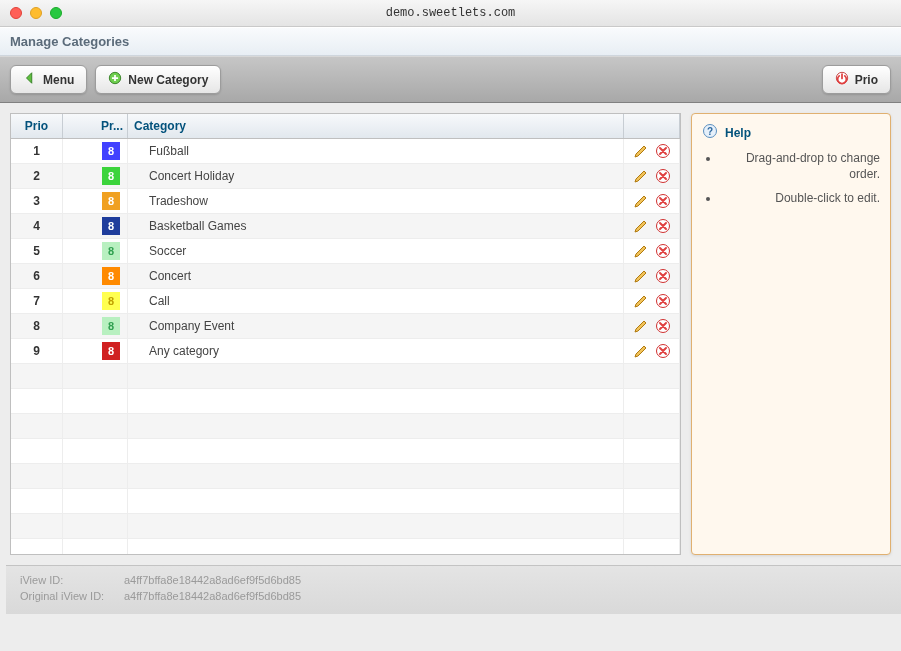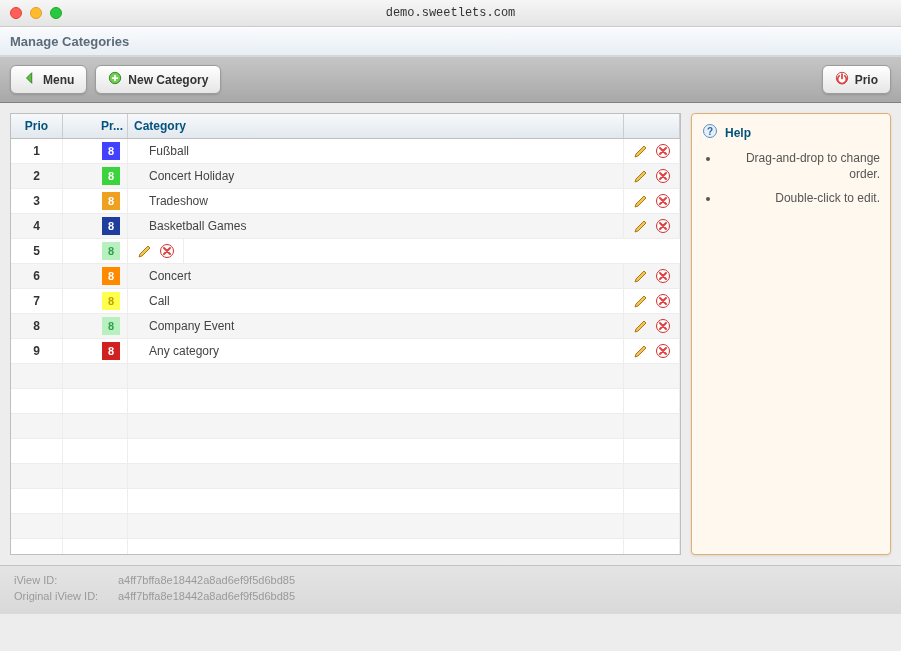--- a/index.html
+++ b/index.html
@@ -135,20 +135,21 @@
   margin-bottom: 8px;
 }
 .help-list { list-style: disc; padding-left: 18px; text-align: right; }
 .help-list li { margin-bottom: 8px; line-height: 1.35; }
 .footer {
   padding: 8px 14px;
   color: #9a9a9a;
   font-size: 11px;
   background: linear-gradient(#e4e4e4, #d9d9d9);
   border-top: 1px solid #c3c3c3;
+  margin-left: 6px;
 }
 .footer-row { display: flex; gap: 12px; margin-bottom: 4px; }
 .footer-label { min-width: 92px; }
 </style>
 </head>
 <body>
 
 <div class="window-chrome">
   <div class="traffic-lights">
     <div class="traffic-light tl-red"></div>
@@ -284,20 +285,21 @@
                 <path d="M5 5l6 6M11 5l-6 6" stroke="#e04040" stroke-width="2" stroke-linecap="round"></path>
               </svg>
             </span>
           </div>
         </div>
         <div class="grid-row">
           <div class="gc col-prio">5</div>
           <div class="gc col-pr">
             <div class="swatch" style="background:#b8f0c0;color:#30a050">8</div>
           </div>
+          <div class="gc col-cat">Soccer</div>
           <div class="gc col-act">
             <span class="icon-btn">
               <svg width="16" height="16" viewBox="0 0 16 16">
                 <path d="M2 14l1-3 8-8 2 2-8 8-3 1z" fill="#f2c35a" stroke="#b07a10"></path>
                 <path d="M11 3l2 2" stroke="#b07a10"></path>
               </svg>
             </span>
             <span class="icon-btn">
               <svg width="16" height="16" viewBox="0 0 16 16">
                 <circle cx="8" cy="8" r="6.5" fill="#fff" stroke="#d03030"></circle>

